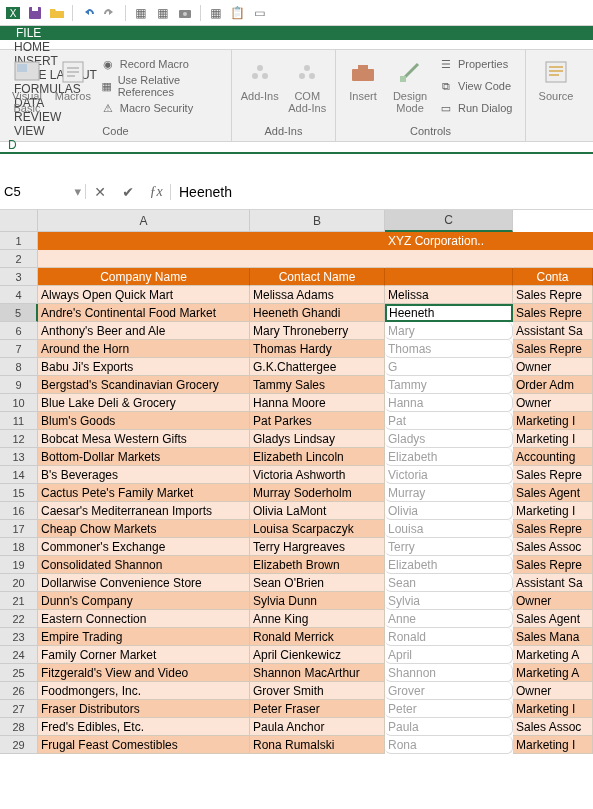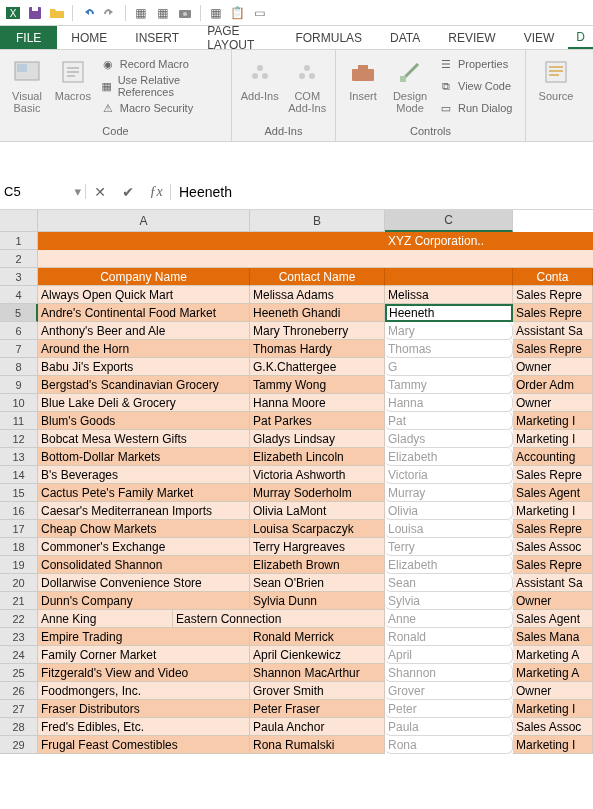--- a/index.html
+++ b/index.html
@@ -4,21 +4,21 @@
 <style>
 * { box-sizing: border-box; margin: 0; padding: 0; }
 body { font-family: "Segoe UI", Arial, sans-serif; font-size: 12px; background: #fff; overflow: hidden; width: 593px; }
 
 
 .qat { height: 26px; background: #fff; border-bottom: 1px solid #d4d4d4; display: flex; align-items: center; padding: 0 4px; gap: 4px; }
 .qat .ico { width: 18px; height: 18px; display: flex; align-items: center; justify-content: center; color: #666; }
 .qat .sep { width: 1px; height: 16px; background: #d4d4d4; margin: 0 2px; }
 
 
-.tabs { height: 24px; background: #fff; display: flex; align-items: stretch; border-bottom: 1px solid #d4d4d4; }
+.tabs { height: 24px; background: #fff; display: flex; align-items: stretch; border-bottom: 1px solid #d4d4d4; flex-direction: column; }
 .tab { padding: 0 14px; display: flex; align-items: center; font-size: 12px; color: #444; cursor: pointer; }
 .tab.file { background: #217346; color: #fff; font-weight: normal; padding: 0 16px; }
 .tab.active { color: #217346; border-bottom: 2px solid #217346; }
 
 
 .ribbon { height: 92px; background: #f1f1f1; border-bottom: 1px solid #d4d4d4; display: flex; }
 .group { border-right: 1px solid #d4d4d4; padding: 2px 6px; display: flex; flex-direction: column; }
 .group-body { flex: 1; display: flex; align-items: flex-start; gap: 4px; }
 .group-label { text-align: center; font-size: 11px; color: #666; padding: 2px 0; }
 .bigbtn { display: flex; flex-direction: column; align-items: center; justify-content: flex-start; width: 48px; padding-top: 4px; color: #777; font-size: 11px; line-height: 1.1; text-align: center; }
@@ -339,21 +339,21 @@
           <div class="cell cD">Sales Repre</div>
         </div>
         <div class="row even">
           <div class="cell cA">Babu Ji's Exports</div>
           <div class="cell cB">G.K.Chattergee</div>
           <div class="cell cC colC-off">G</div>
           <div class="cell cD">Owner</div>
         </div>
         <div class="row odd">
           <div class="cell cA">Bergstad's Scandinavian Grocery</div>
-          <div class="cell cB">Tammy Wong</div>
+          <div class="cell cB">Tammy Sales</div>
           <div class="cell cC colC-off">Tammy</div>
           <div class="cell cD">Order Adm</div>
         </div>
         <div class="row even">
           <div class="cell cA">Blue Lake Deli &amp; Grocery</div>
           <div class="cell cB">Hanna Moore</div>
           <div class="cell cC colC-off">Hanna</div>
           <div class="cell cD">Owner</div>
         </div>
         <div class="row odd">
@@ -416,22 +416,22 @@
           <div class="cell cC colC-off">Sean</div>
           <div class="cell cD">Assistant Sa</div>
         </div>
         <div class="row odd">
           <div class="cell cA">Dunn's Company</div>
           <div class="cell cB">Sylvia Dunn</div>
           <div class="cell cC colC-off">Sylvia</div>
           <div class="cell cD">Owner</div>
         </div>
         <div class="row even">
+          <div class="cell cA">Eastern Connection</div>
           <div class="cell cB">Anne King</div>
-          <div class="cell cA">Eastern Connection</div>
           <div class="cell cC colC-off">Anne</div>
           <div class="cell cD">Sales Agent</div>
         </div>
         <div class="row odd">
           <div class="cell cA">Empire Trading</div>
           <div class="cell cB">Ronald Merrick</div>
           <div class="cell cC colC-off">Ronald</div>
           <div class="cell cD">Sales Mana</div>
         </div>
         <div class="row even">

